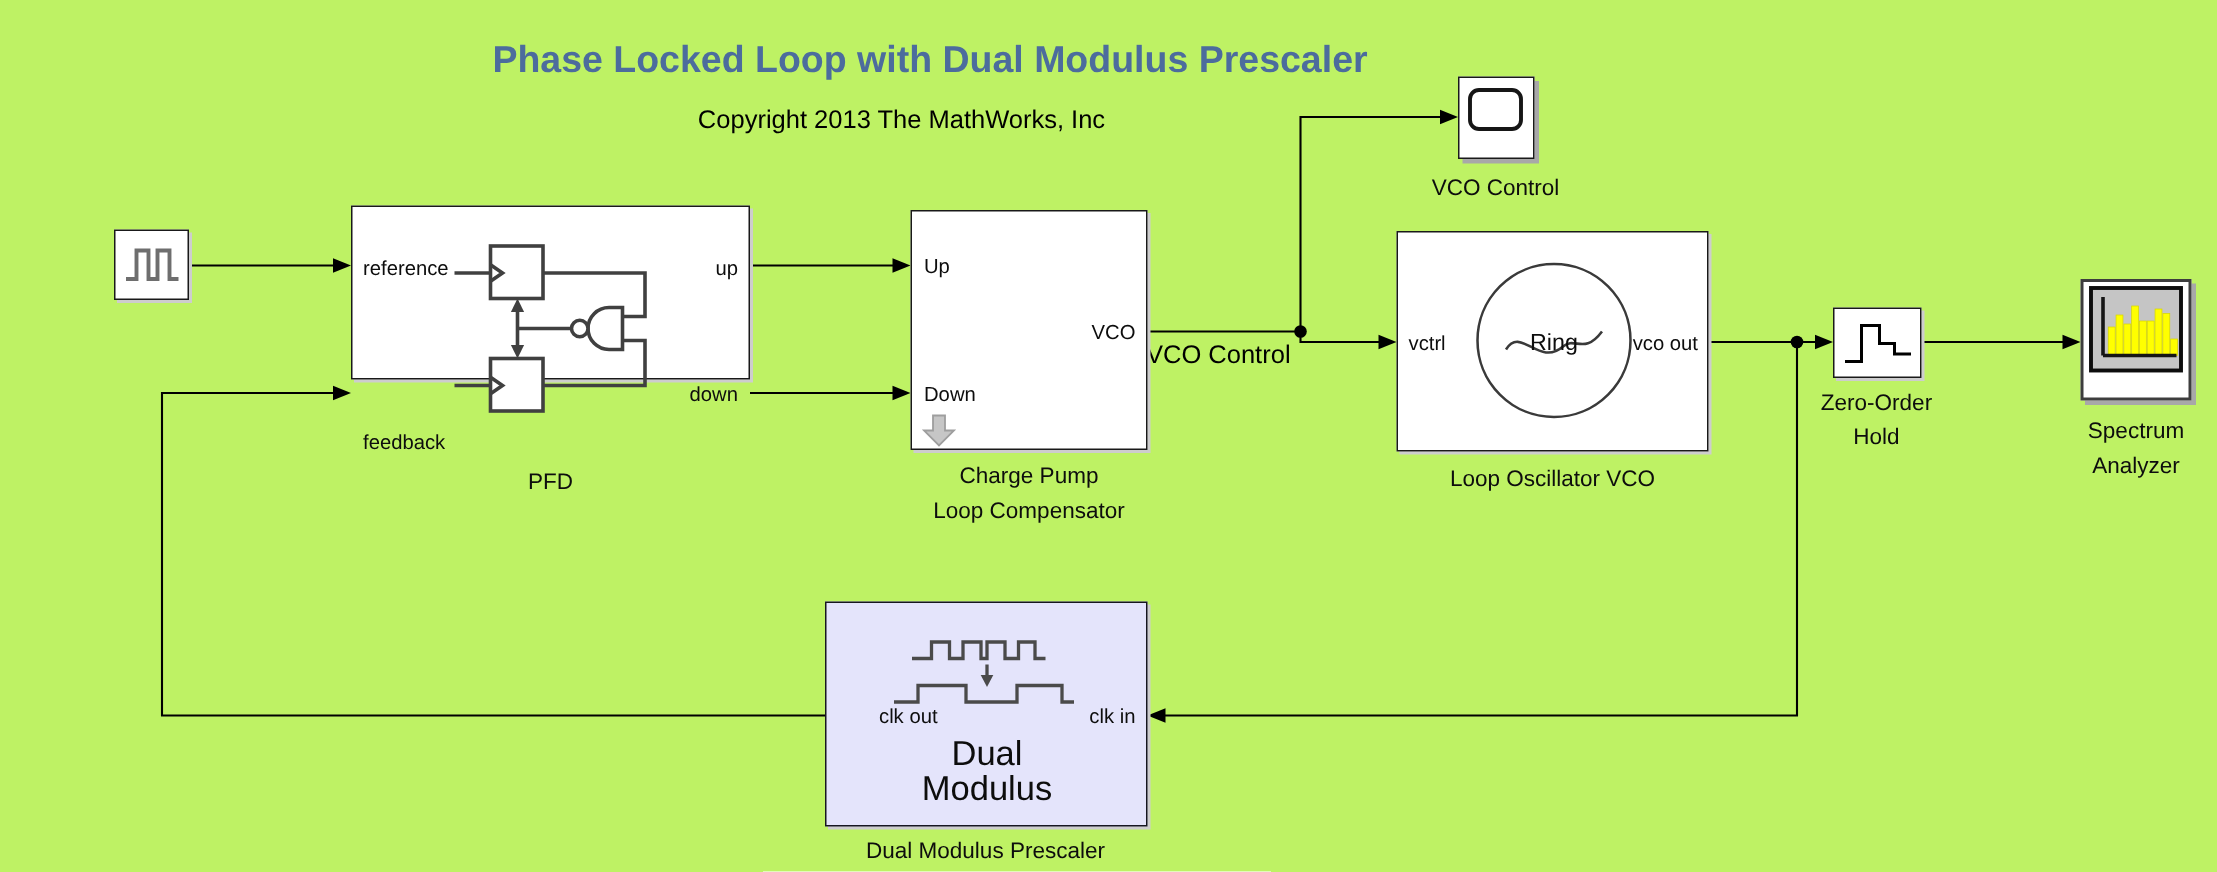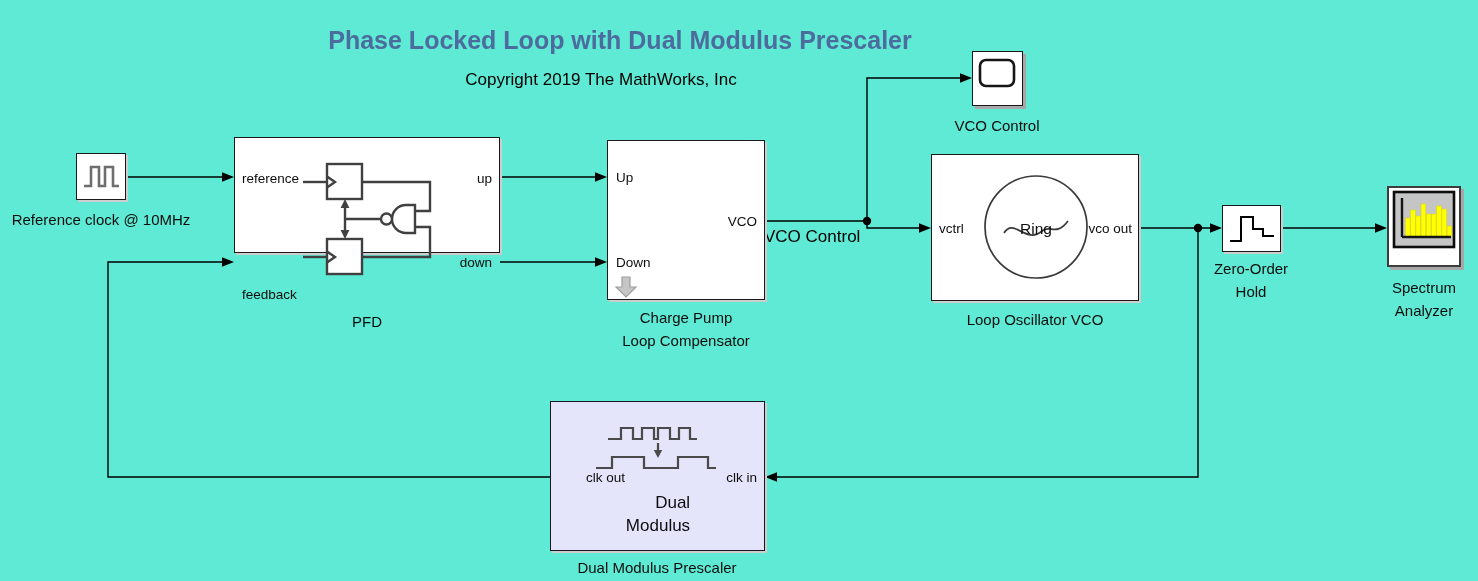--- a/index.html
+++ b/index.html
@@ -1,17 +1,17 @@
 <!DOCTYPE html>
 <html><head>
 <meta charset="utf-8">
 <style>
   html,body{margin:0;padding:0;background:#ffffff;}
   .canvas{
-    position:relative;width:1478px;height:581px;background:#5eead4;
+    position:relative;width:1478px;height:581px;background:#bef264;
     font-family:"Liberation Sans",sans-serif;overflow:hidden;color:#0d0d0d;
   }
   .wires{position:absolute;left:0;top:0;width:1478px;height:581px;z-index:1;}
   .wires polyline{fill:none;stroke:#000000;stroke-width:1.4;}
   .wires polygon{fill:#000000;stroke:none;}
   .wires circle{fill:#000000;stroke:none;}
   .blk{
     position:absolute;background:#ffffff;border:1.5px solid #191919;
     box-sizing:border-box;box-shadow:2px 2px 0 #cdcdcd;z-index:2;
   }
@@ -22,22 +22,22 @@
   .port{
     position:absolute;font-size:13.5px;line-height:14px;
     transform:translateY(-50%);white-space:nowrap;z-index:3;
   }
   .port.r{text-align:right;}
   .blk-label{
     position:absolute;transform:translateX(-50%);font-size:15px;line-height:23px;
     text-align:center;white-space:pre-line;z-index:2;
   }
   .inner-label{
-    position:absolute;transform:translateX(-50%);font-size:17px;line-height:23px;
-    text-align:right;white-space:pre-line;z-index:3;
+    position:absolute;transform:translateX(-50%);font-size:23px;line-height:23px;
+    text-align:center;white-space:pre-line;z-index:3;
   }
   .title{
     position:absolute;left:620px;top:26px;transform:translateX(-50%);
     font-size:25px;font-weight:bold;color:#4C6C9D;white-space:nowrap;z-index:2;
   }
   .subtitle{
     position:absolute;left:601px;top:70px;transform:translateX(-50%);
     font-size:17px;color:#000000;white-space:nowrap;z-index:2;
   }
   .signal-label{
@@ -48,21 +48,21 @@
     position:absolute;left:104px;top:74px;transform:translate(-50%,-50%);
     font-size:15.5px;z-index:3;
   }
 </style>
 </head>
 <body>
 
 <div class="canvas">
 
   <div class="title">Phase Locked Loop with Dual Modulus Prescaler</div>
-  <div class="subtitle">Copyright 2019 The MathWorks, Inc</div>
+  <div class="subtitle">Copyright 2013 The MathWorks, Inc</div>
 
   <svg class="wires">
     <g>
       <polyline points="126,177 224,177"></polyline>
       <polygon points="234,177 222,172.2 222,181.8"></polygon>
     </g>
     <g>
       <polyline points="500,177 597,177"></polyline>
       <polygon points="607,177 595,172.2 595,181.8"></polygon>
     </g>
@@ -98,21 +98,20 @@
     </g>
   </svg>
 
   <div class="signal-label">VCO Control</div>
 
   <div class="blk" style="left:76px;top:153px;width:50px;height:47px;">
     <svg width="47" height="44" viewBox="0 0 47 44">
       <path d="M7 32 h7 v-19 h8 v19 h6 v-19 h8 v19 h6" fill="none" stroke="#6e6e6e" stroke-width="2.6"></path>
     </svg>
   </div>
-  <div class="blk-label" style="left:101px;top:208px;">Reference clock @ 10MHz</div>
 
   <div class="blk" style="left:234px;top:137px;width:266px;height:116px;">
     <svg width="263" height="162" viewBox="0 0 263 162">
       <g stroke="#404040" stroke-width="2.4" fill="none">
         <line x1="68" y1="44" x2="92" y2="44"></line>
         <line x1="68" y1="119" x2="92" y2="119"></line>
         <rect x="92" y="26" width="35" height="35" fill="#ffffff"></rect>
         <rect x="92" y="101" width="35" height="35" fill="#ffffff"></rect>
         <polyline points="92,38.5 100,44 92,49.5"></polyline>
         <polyline points="92,113.5 100,119 92,124.5"></polyline>

